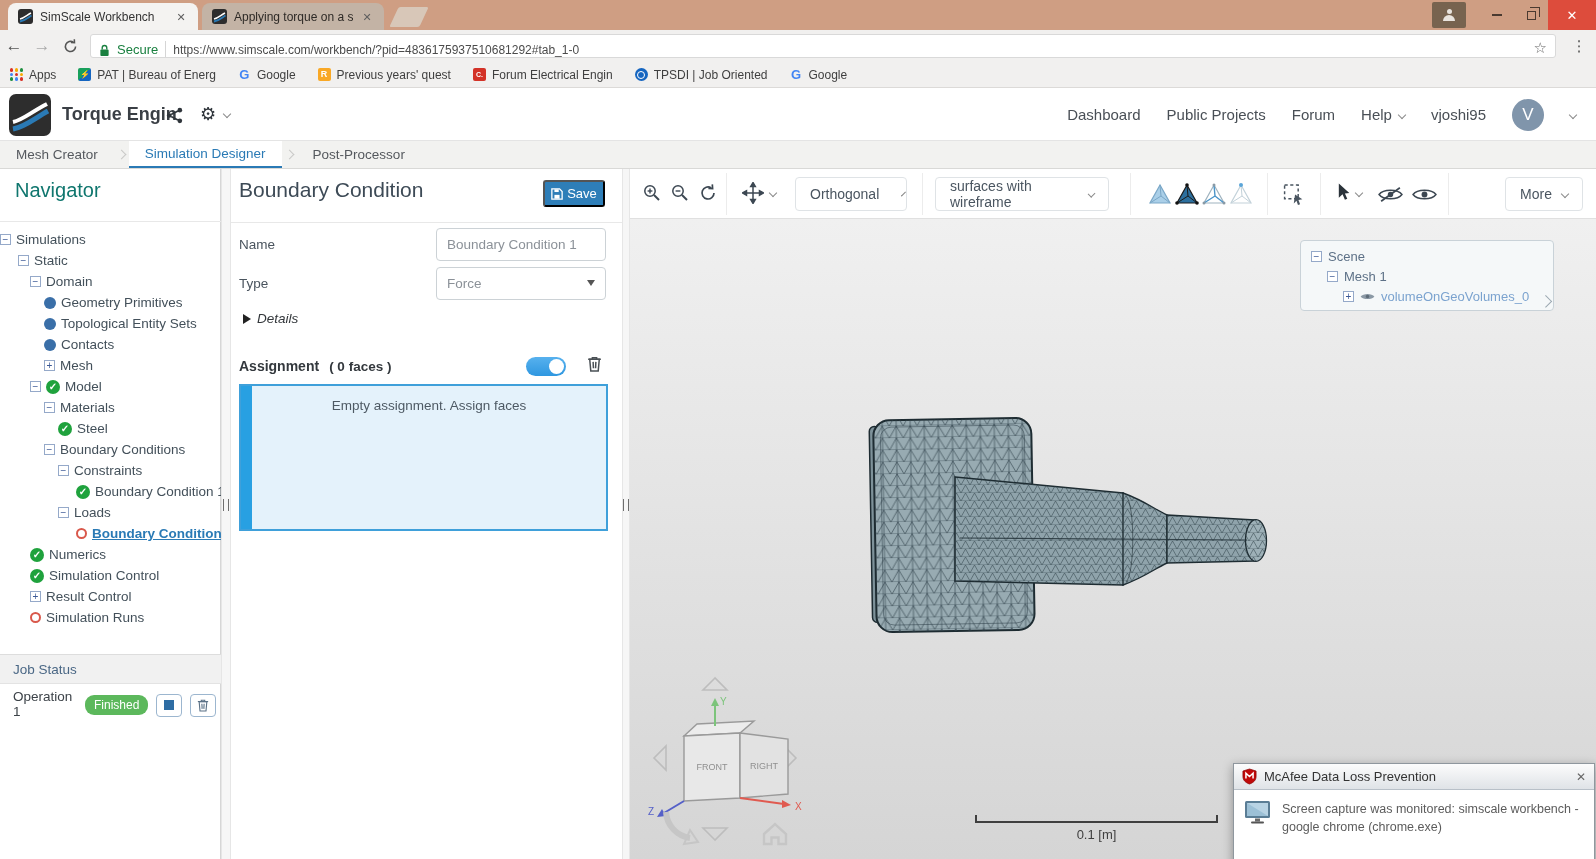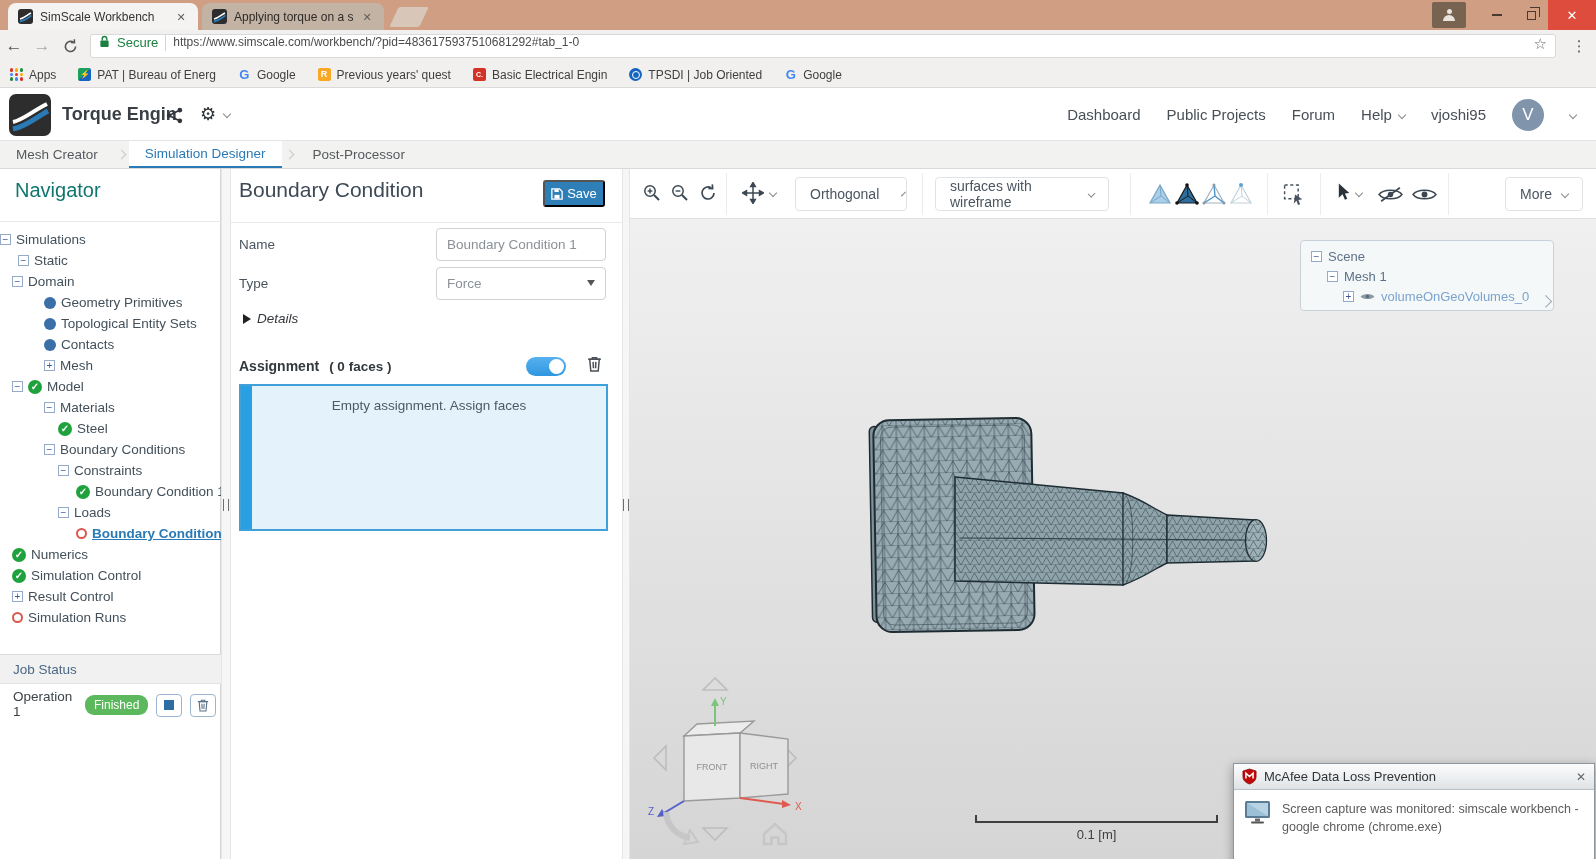--- a/index.html
+++ b/index.html
@@ -25,21 +25,21 @@
 .glyph-restore::before { content:""; position:absolute; left:2px; top:-4.5px; width:9px; height:9px; border:1.3px solid #4a3a30; border-bottom:none; border-left:none; }
 .winbtn.close { width:48px; background:#dd4c3c; color:#fff; font-size:13px; }
 .winbtn.close::before { content:"✕"; }
 
 
 .addressbar { position:absolute; left:0; top:30px; width:1596px; height:32px; background:#f1f0ef; display:flex; align-items:center; }
 .navarrow { font-size:17px; color:#555; width:28px; text-align:center; }
 .navarrow.back::before { content:"←"; }
 .navarrow.fwd { color:#a9a9a9; } .navarrow.fwd::before { content:"→"; }
 .reload { width:28px; display:flex; justify-content:center; }
-.urlbox { flex:1; height:24px; margin:0 10px 0 6px; background:#fff; border:1px solid #d9d9d9; border-radius:3px; display:flex; align-items:flex-start; padding:0 8px; gap:7px; }
+.urlbox { flex:1; height:24px; margin:0 10px 0 6px; background:#fff; border:1px solid #d9d9d9; border-radius:3px; display:flex; align-items:flex-end; padding:0 8px; gap:7px; }
 .secure-label { color:#1a8040; font-size:13px; }
 .url-sep { width:1px; height:16px; background:#d5d5d5; }
 .url-text { flex:1; font-size:12px; color:#4b4b4b; white-space:nowrap; overflow:hidden; }
 .star { font-size:15px; color:#6a6a6a; } .star::before { content:"☆"; }
 .menu3 { width:26px; text-align:center; color:#555; font-size:15px; letter-spacing:0; margin-right:4px; }
 .menu3::before { content:"⋮"; }
 
 
 .bookmarks { position:absolute; left:0; top:62px; width:1596px; height:26px; background:#f1f0ef; border-bottom:1px solid #dcdad8; display:flex; align-items:center; gap:22px; padding:0 10px; }
 .bmk { display:flex; align-items:center; gap:6px; font-size:12px; color:#3f3f3f; white-space:nowrap; }
@@ -77,21 +77,21 @@
 
 
 .content { position:absolute; left:0; top:169px; width:1596px; height:690px; background:#fff; }
 
 
 .navigator { position:absolute; left:0; top:0; width:221px; height:690px; background:#fff; border-right:1px solid #d6d6d6; }
 .nav-title { position:absolute; left:15px; top:10px; font-size:20px; color:#0f766e; }
 .nav-divider { position:absolute; left:0; top:52px; width:221px; height:1px; background:#e8e8e8; }
 .tree { position:absolute; left:0; top:60px; width:221px; }
 .trow { height:21px; display:flex; align-items:center; gap:5px; font-size:13.5px; color:#43505a; white-space:nowrap; }
-.d0{} .d1{padding-left:18px;} .d2{padding-left:12px;} .d3{padding-left:44px;} .d4{padding-left:58px;} .d5{padding-left:76px;}
+.d0{} .d1{padding-left:18px;} .d2{padding-left:30px;} .d3{padding-left:44px;} .d4{padding-left:58px;} .d5{padding-left:76px;}
 .exp { width:11px; height:11px; min-width:11px; border:1px solid #95a9c9; background:#fff; color:#3d5a96; font-size:10px; line-height:9px; text-align:center; }
 .exp-minus::before { content:"−"; } .exp-plus::before { content:"+"; }
 .blue-dot { width:12px; height:12px; min-width:12px; border-radius:50%; background:#3a6fa8; }
 .check { width:14px; height:14px; min-width:14px; border-radius:50%; background:#1fa23d; color:#fff; font-size:10px; line-height:14px; text-align:center; font-weight:bold; }
 .check::before { content:"✓"; }
 .pending-circle { width:11px; height:11px; min-width:11px; border-radius:50%; border:2.5px solid #d9584b; background:#fff; }
 .tlabel.selected { color:#2a7ab5; text-decoration:underline; font-weight:bold; }
 
 
 .job-sep { position:absolute; left:0; top:485px; width:221px; height:1px; background:#ddd; }
@@ -238,21 +238,21 @@
   <span class="bmk">
       <span class="fav fav-g"></span>
       <span>Google</span>
     </span>
   <span class="bmk">
       <span class="fav fav-r"></span>
       <span>Previous years' quest</span>
     </span>
   <span class="bmk">
       <span class="fav fav-c"></span>
-      <span>Basic Electrical Engin</span>
+      <span>Forum Electrical Engin</span>
     </span>
   <span class="bmk">
       <span class="fav fav-t"></span>
       <span>TPSDI | Job Oriented</span>
     </span>
   <span class="bmk">
       <span class="fav fav-g"></span>
       <span>Google</span>
     </span>
 </div>

